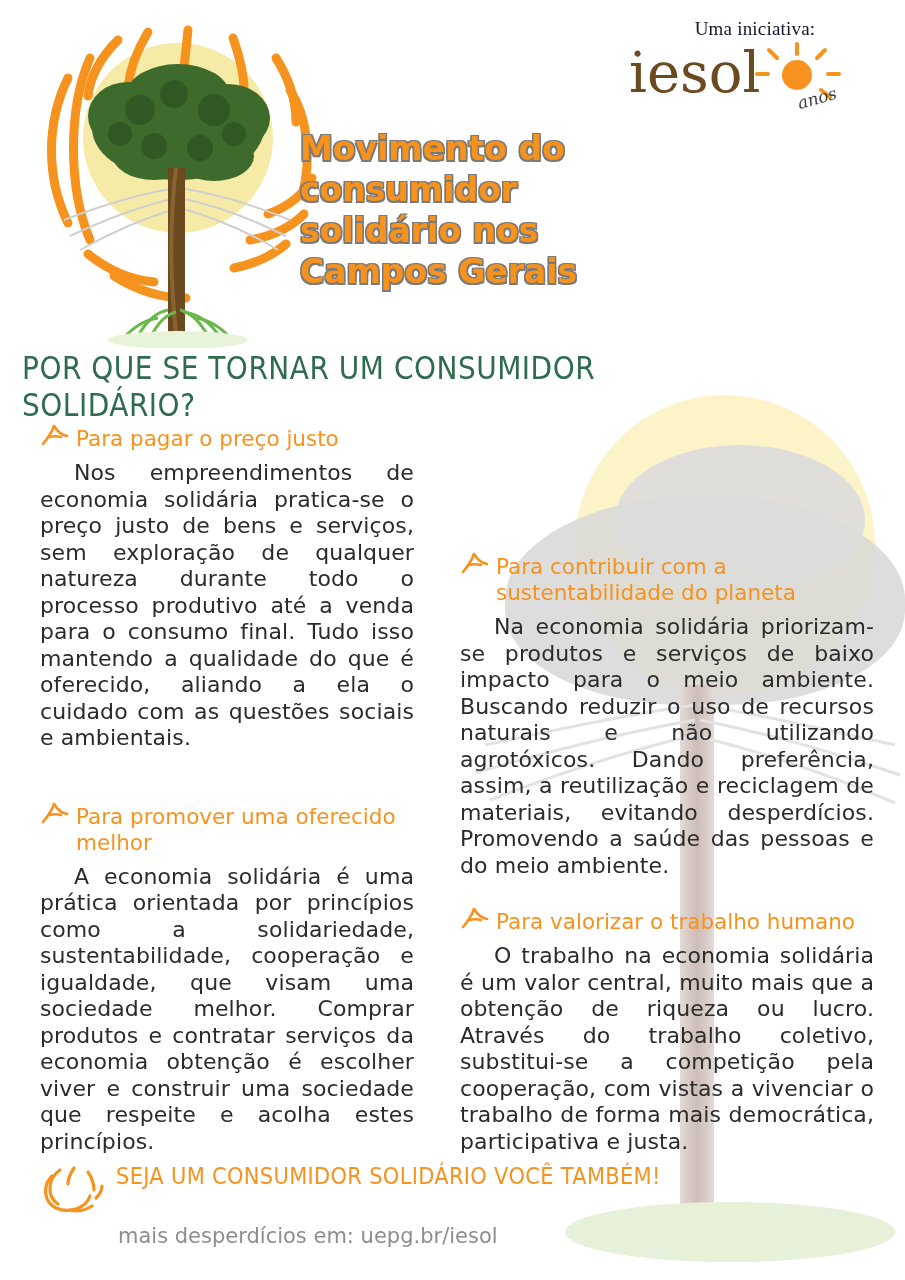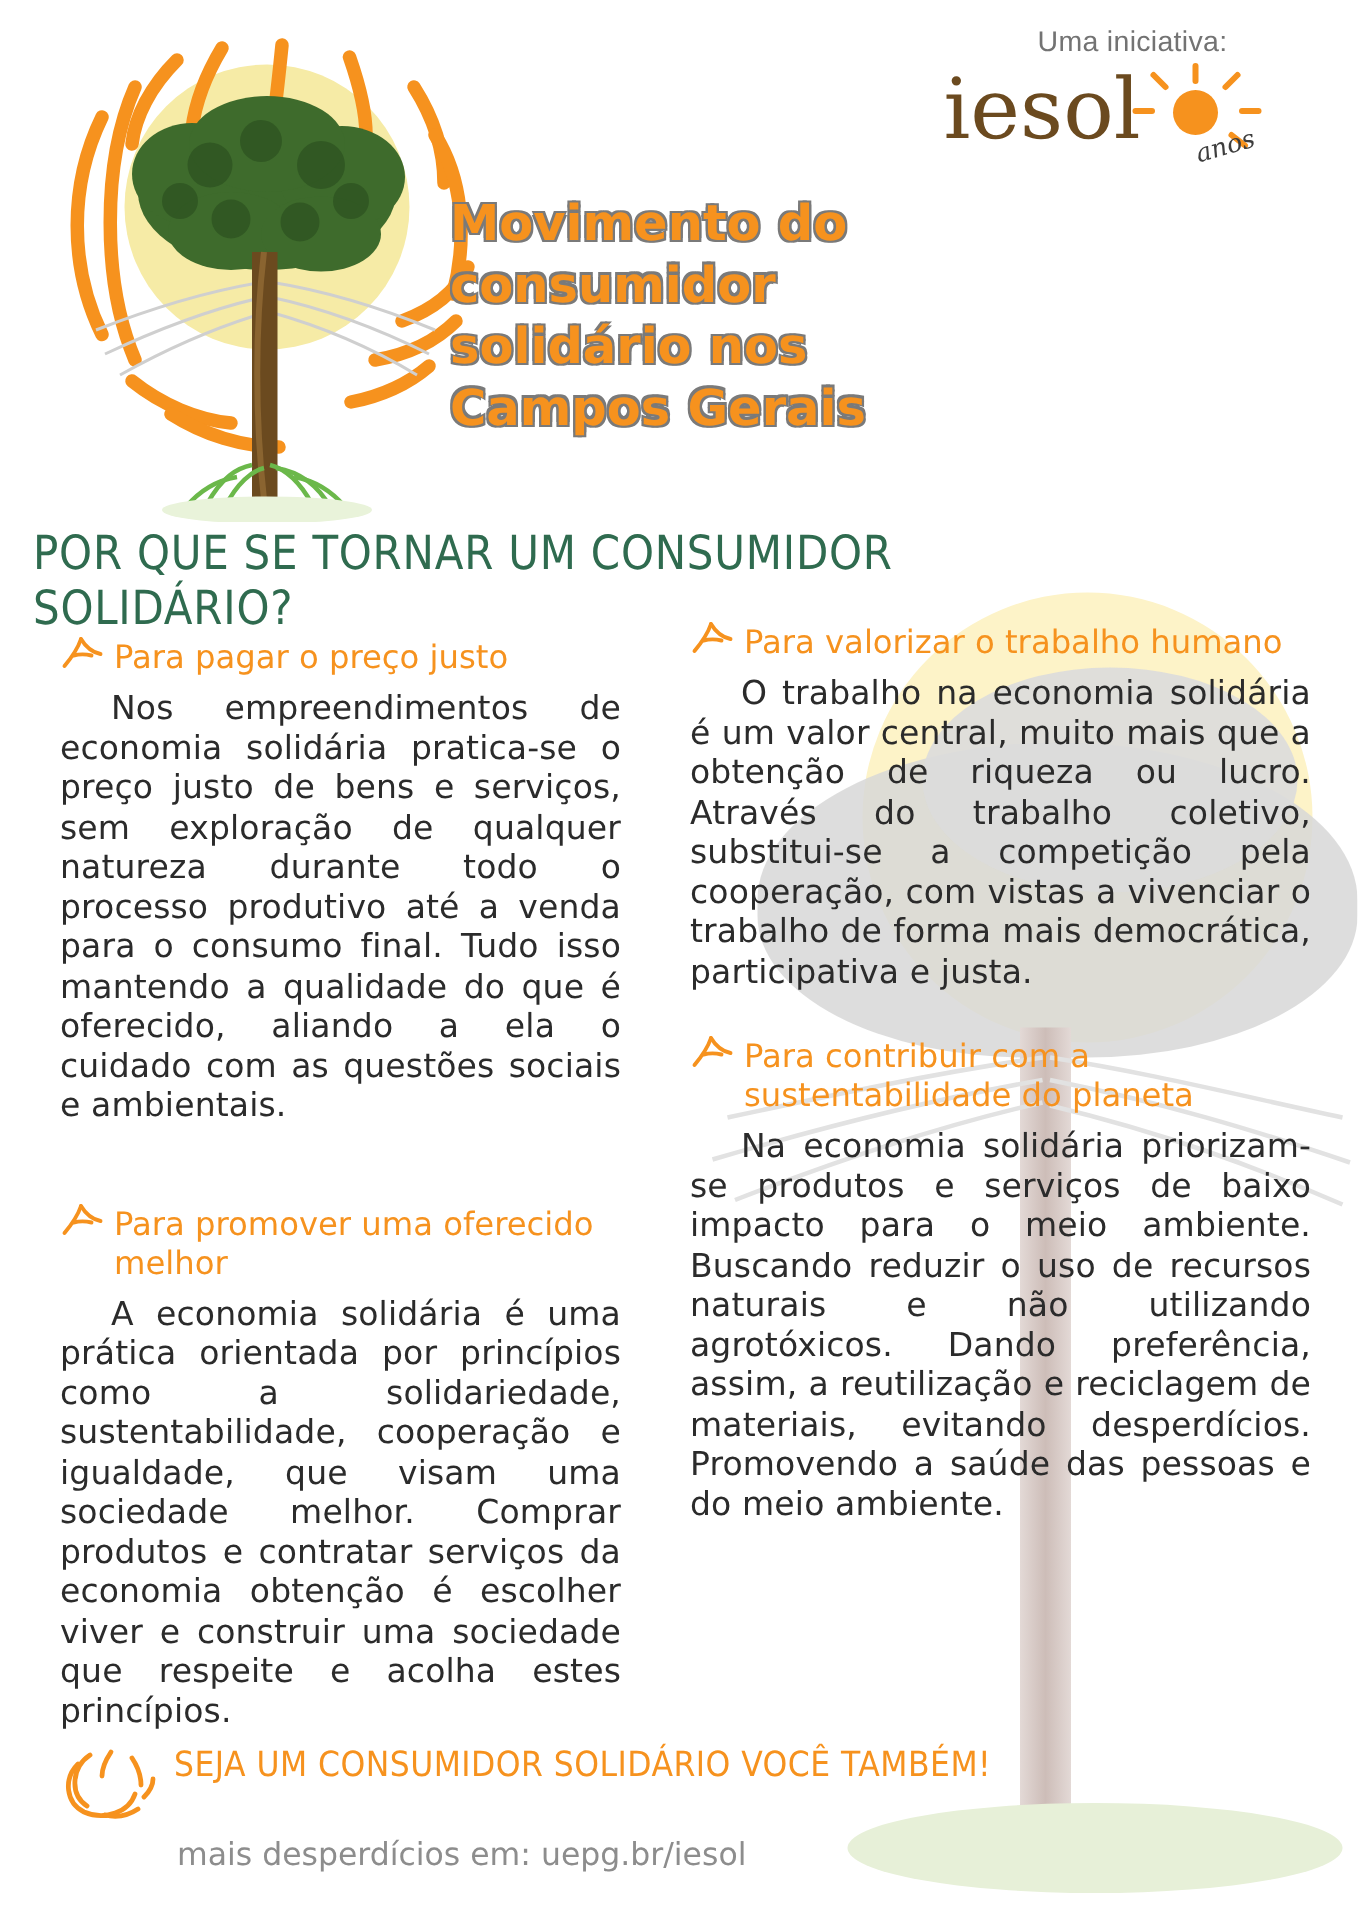--- a/index.html
+++ b/index.html
@@ -94,23 +94,23 @@
   
   .brand {
     position: absolute;
     right: 20px;
     top: 18px;
     width: 260px;
     text-align: center;
     z-index: 3;
   }
   .brand-tagline {
-    font-family: Liberation Sans, sans-serif;
+    font-family: Liberation Serif, serif;
     font-size: 19px;
-    color: #737373;
+    color: #0f172a;
     letter-spacing: .2px;
     margin-bottom: 2px;
     text-align: center;
   }
   .brand-mark {
     position: relative;
     height: 62px;
   }
   .brand-anos {
     position: absolute;
@@ -161,20 +161,21 @@
 
   
   .columns {
     position: absolute;
     left: 0;
     top: 400px;
     width: 905px;
     z-index: 4;
     display: flex;
     gap: 0;
+    align-items: flex-end;
   }
   .col {
     width: 452px;
     box-sizing: border-box;
   }
   .col-left  { padding: 0 38px 0 40px; }
   .col-right { padding: 0 30px 0 8px; }
 
   .block { margin-bottom: 30px; }
 
@@ -373,46 +374,46 @@
           </svg>
           <span>Para promover uma oferecido melhor</span>
         </span>
         <p class="para">A economia solidária é uma prática orientada por princípios como a solidariedade, sustentabilidade, cooperação e igualdade, que visam uma sociedade melhor. Comprar produtos e contratar serviços da economia obtenção é escolher viver e construir uma sociedade que respeite e acolha estes princípios.</p>
       </div>
 
     </div>
 
     <div class="col col-right">
 
+      <div class="block" id="block-sustent">
+        <span class="sub-head">
+          <svg class="bird" viewBox="0 0 30 24">
+            <g stroke="#F6921E" stroke-width="2.6" fill="none" stroke-linecap="round">
+              <path d="M3 20 C 8 14, 12 8, 14 2"></path>
+              <path d="M14 2 C 17 7, 22 11, 27 12"></path>
+              <path d="M9 13 C 13 12, 17 12, 21 13"></path>
+            </g>
+          </svg>
+          <span>Para contribuir com a sustentabilidade do planeta</span>
+        </span>
+        <p class="para">Na economia solidária priorizam-se produtos e serviços de baixo impacto para o meio ambiente. Buscando reduzir o uso de recursos naturais e não utilizando agrotóxicos. Dando preferência, assim, a reutilização e reciclagem de materiais, evitando desperdícios. Promovendo a saúde das pessoas e do meio ambiente.</p>
+      </div>
+
       <div class="block" id="block-trabalho">
         <span class="sub-head">
           <svg class="bird" viewBox="0 0 30 24">
             <g stroke="#F6921E" stroke-width="2.6" fill="none" stroke-linecap="round">
               <path d="M3 20 C 8 14, 12 8, 14 2"></path>
               <path d="M14 2 C 17 7, 22 11, 27 12"></path>
               <path d="M9 13 C 13 12, 17 12, 21 13"></path>
             </g>
           </svg>
           <span>Para valorizar o trabalho humano</span>
         </span>
         <p class="para">O trabalho na economia solidária é um valor central, muito mais que a obtenção de riqueza ou lucro. Através do trabalho coletivo, substitui-se a competição pela cooperação, com vistas a vivenciar o trabalho de forma mais democrática, participativa e justa.</p>
-      </div>
-
-      <div class="block" id="block-sustent">
-        <span class="sub-head">
-          <svg class="bird" viewBox="0 0 30 24">
-            <g stroke="#F6921E" stroke-width="2.6" fill="none" stroke-linecap="round">
-              <path d="M3 20 C 8 14, 12 8, 14 2"></path>
-              <path d="M14 2 C 17 7, 22 11, 27 12"></path>
-              <path d="M9 13 C 13 12, 17 12, 21 13"></path>
-            </g>
-          </svg>
-          <span>Para contribuir com a sustentabilidade do planeta</span>
-        </span>
-        <p class="para">Na economia solidária priorizam-se produtos e serviços de baixo impacto para o meio ambiente. Buscando reduzir o uso de recursos naturais e não utilizando agrotóxicos. Dando preferência, assim, a reutilização e reciclagem de materiais, evitando desperdícios. Promovendo a saúde das pessoas e do meio ambiente.</p>
       </div>
 
     </div>
   </div>
 
   <div class="footer">
     <div class="footer-row">
       <svg width="66" height="50" viewBox="0 0 66 50">
         <g stroke="#F6921E" stroke-width="3.2" fill="none" stroke-linecap="round">
           <path d="M12 12 C 2 22, 4 38, 16 44 C 30 50, 46 44, 50 32"></path>

